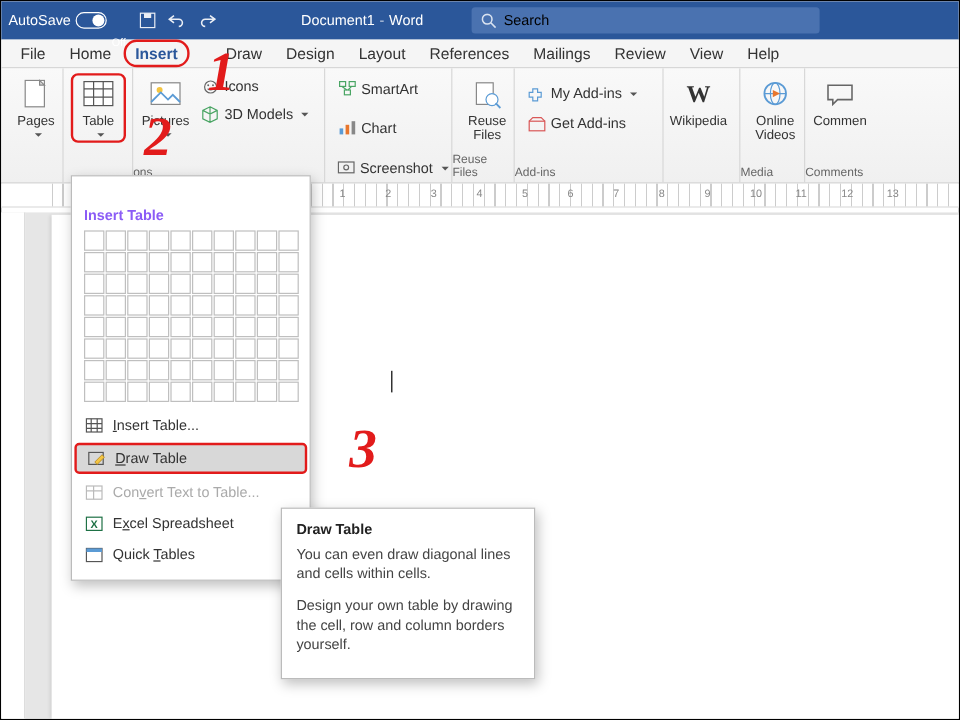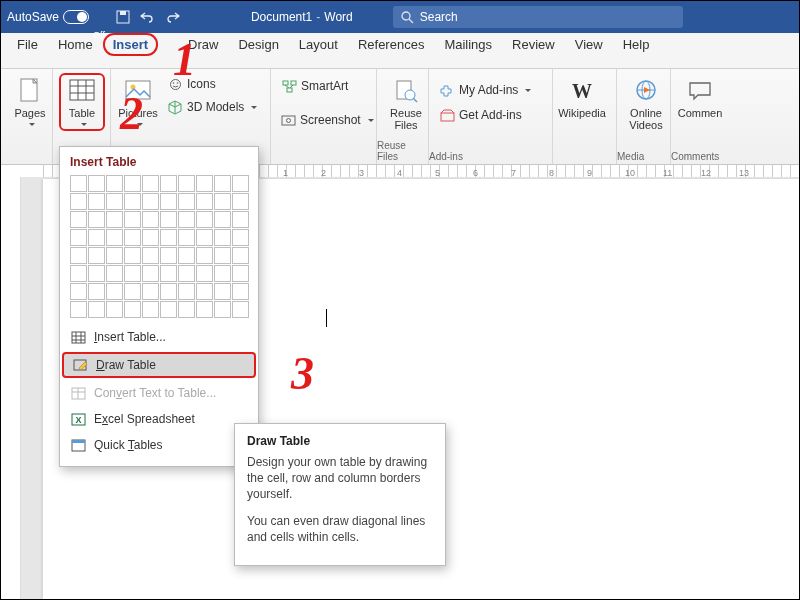--- a/index.html
+++ b/index.html
@@ -6,24 +6,24 @@
   body { background: #fff; width: 800px; height: 600px; overflow: hidden; position: relative; border:1px solid #000;}
   
   
   .titlebar { height: 32px; background: #2b579a; display: flex; align-items: center; color: #fff; font-size: 12px; padding: 0 6px; }
   .titlebar .autosave { display: flex; align-items: center; gap: 4px; margin-right: 10px;}
   .titlebar .toggle { width: 26px; height: 14px; border: 1px solid #fff; border-radius: 7px; position: relative; }
   .titlebar .toggle::after { content:""; position:absolute; right:1px; top:1px; width:10px;height:10px;border-radius:50%;background:#fff;}
   .titlebar .ticon { width: 16px; height:16px; display:flex;align-items:center;justify-content:center; opacity:.9;}
   .titlebar .doc-title { flex: 0 0 auto; margin-left: 70px; display:flex; gap:4px;}
   .titlebar .doc-title .dash{opacity:.7;}
-  .titlebar .search { margin-left: 40px; background:#4a72b0; height:22px; width:290px; border-radius:3px; display:flex;align-items:center;padding:0 8px;gap:6px;color:#ffffff;font-size:12px;}
-  
-  
-  .tabs { height: 36px; background:#f5f5f5; border-bottom:1px solid #d0d0d0; display:flex; align-items:flex-start; padding:0 6px; font-size:13px;}
+  .titlebar .search { margin-left: 40px; background:#4a72b0; height:22px; width:290px; border-radius:3px; display:flex;align-items:center;padding:0 8px;gap:6px;color:#000000;font-size:12px;}
+  
+  
+  .tabs { height: 24px; background:#f5f5f5; border-bottom:1px solid #d0d0d0; display:flex; align-items:flex-end; padding:0 6px; font-size:13px;}
   .tab { padding: 4px 10px; color:#333; cursor:pointer;}
   .tab.active { color:#2b579a; font-weight:600; border-bottom:3px solid #2b579a;}
   .tab.redbox { border:2px solid #e21b1b; border-radius:11px; padding:2px 8px;}
   
   
   .ribbon { height: 96px; background: linear-gradient(#f9f9f9,#f0f0f0); border-bottom:1px solid #c8c8c8; display:flex; position:relative;}
   .group { border-right:1px solid #d8d8d8; padding:4px 6px 2px; display:flex; flex-direction:column; position:relative;}
   .group-label { position:absolute; bottom:2px; left:0; right:0; font-size:10px; color:#666;}
   .big-btn { display:flex; flex-direction:column; align-items:center; justify-content:flex-start; width:46px; padding-top:4px; font-size:11px; color:#333; gap:2px;}
   .big-btn .bicon{width:28px;height:28px;display:flex;align-items:center;justify-content:center;}
@@ -40,21 +40,21 @@
   .ruler-num{position:absolute;top:3px;}
   
   
   .docarea { position:absolute; top:176px; left:0; right:0; bottom:0; background:#e6e6e6;}
   .vruler{position:absolute;left:0;top:0;width:20px;bottom:0;background:#fff;border-right:1px solid #ddd;}
   .page{position:absolute;left:42px;top:2px;right:0;bottom:0;background:#fff;box-shadow:-1px 0 3px rgba(0,0,0,.1);}
   .cursor{position:absolute;left:283px;top:130px;width:1px;height:18px;background:#000;}
   
   
   .menu{position:absolute;left:58px;top:145px;width:200px;background:#fff;border:1px solid #bbb;box-shadow:2px 4px 10px rgba(0,0,0,.25);z-index:10;padding-bottom:8px;}
-  .menu-title{font-weight:600;font-size:12px;padding:8px 10px 6px;color:#7f1d1d;}
+  .menu-title{font-weight:600;font-size:12px;padding:25px 10px 6px;color:#8b5cf6;}
   .grid{margin:0 10px 6px;display:grid;grid-template-columns:repeat(10,17px);grid-template-rows:repeat(8,17px);gap:1px;}
   .grid div{border:1px solid #bfbfbf;background:#fff;}
   .menu-item{display:flex;align-items:center;gap:8px;padding:5px 10px;font-size:12px;color:#333;}
   .menu-item.disabled{color:#aaa;}
   .menu-item.hover{background:#d8d8d8;}
   .menu-item.redbox{border:2px solid #e21b1b;border-radius:4px;margin:2px 2px;padding:3px 8px;}
   .menu-item .micon{width:16px;height:16px;display:flex;align-items:center;justify-content:center;}
   .menu-item .under{text-decoration:underline;}
   
   
@@ -186,20 +186,30 @@
         <span class="sicon">
           <svg width="15" height="13">
             <rect x="1" y="1" width="5" height="4" fill="none" stroke="#4aa564"></rect>
             <rect x="9" y="1" width="5" height="4" fill="none" stroke="#4aa564"></rect>
             <rect x="5" y="8" width="5" height="4" fill="none" stroke="#4aa564"></rect>
             <path d="M3 5 L7 8 M11 5 L8 8" stroke="#4aa564"></path>
           </svg>
         </span>
         <span>SmartArt</span>
       </div>
+    <div class="small-btn">
+        <span class="sicon">
+          <svg width="15" height="13">
+            <rect x="1" y="7" width="3" height="5" fill="#5b9bd5"></rect>
+            <rect x="6" y="4" width="3" height="8" fill="#e8762d"></rect>
+            <rect x="11" y="1" width="3" height="11" fill="#888"></rect>
+          </svg>
+        </span>
+        <span>Chart</span>
+      </div>
     <div class="small-btn drop">
         <span class="sicon">
           <svg width="15" height="13">
             <rect x="1" y="2" width="13" height="9" fill="none" stroke="#666"></rect>
             <circle cx="7.5" cy="6.5" r="2" fill="none" stroke="#666"></circle>
           </svg>
         </span>
         <span>Screenshot</span>
       </div>
   </div>
@@ -426,19 +436,19 @@
           <rect x="1" y="1" width="13" height="3" fill="#5b9bd5"></rect>
         </svg>
       </span>
     <span>Quick <span class="under">T</span>ables</span>
     <span style="margin-left:auto;font-size:9px;color:#666">▶</span>
   </div>
 </div>
 
 <div class="tooltip">
   <div class="tt-title">Draw Table</div>
+  <p>You can even draw diagonal lines and cells within cells.</p>
   <p>Design your own table by drawing the cell, row and column borders yourself.</p>
-  <p>You can even draw diagonal lines and cells within cells.</p>
 </div>
 
 <div class="anno" style="left:172px;top:32px">1</div>
 <div class="anno" style="left:119px;top:86px">2</div>
 <div class="anno" style="left:290px;top:346px">3</div>
 
 </body></html>

